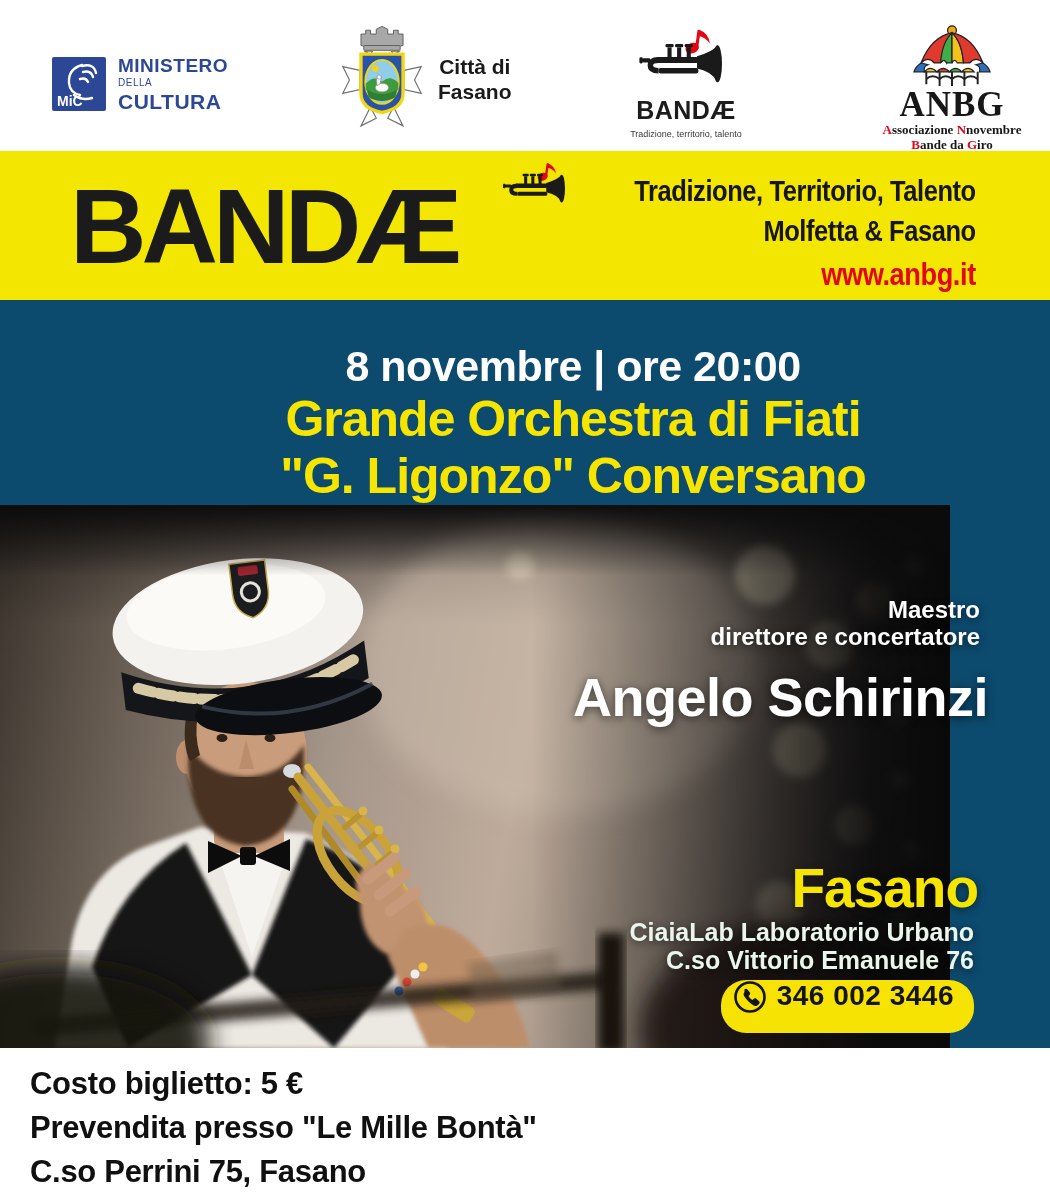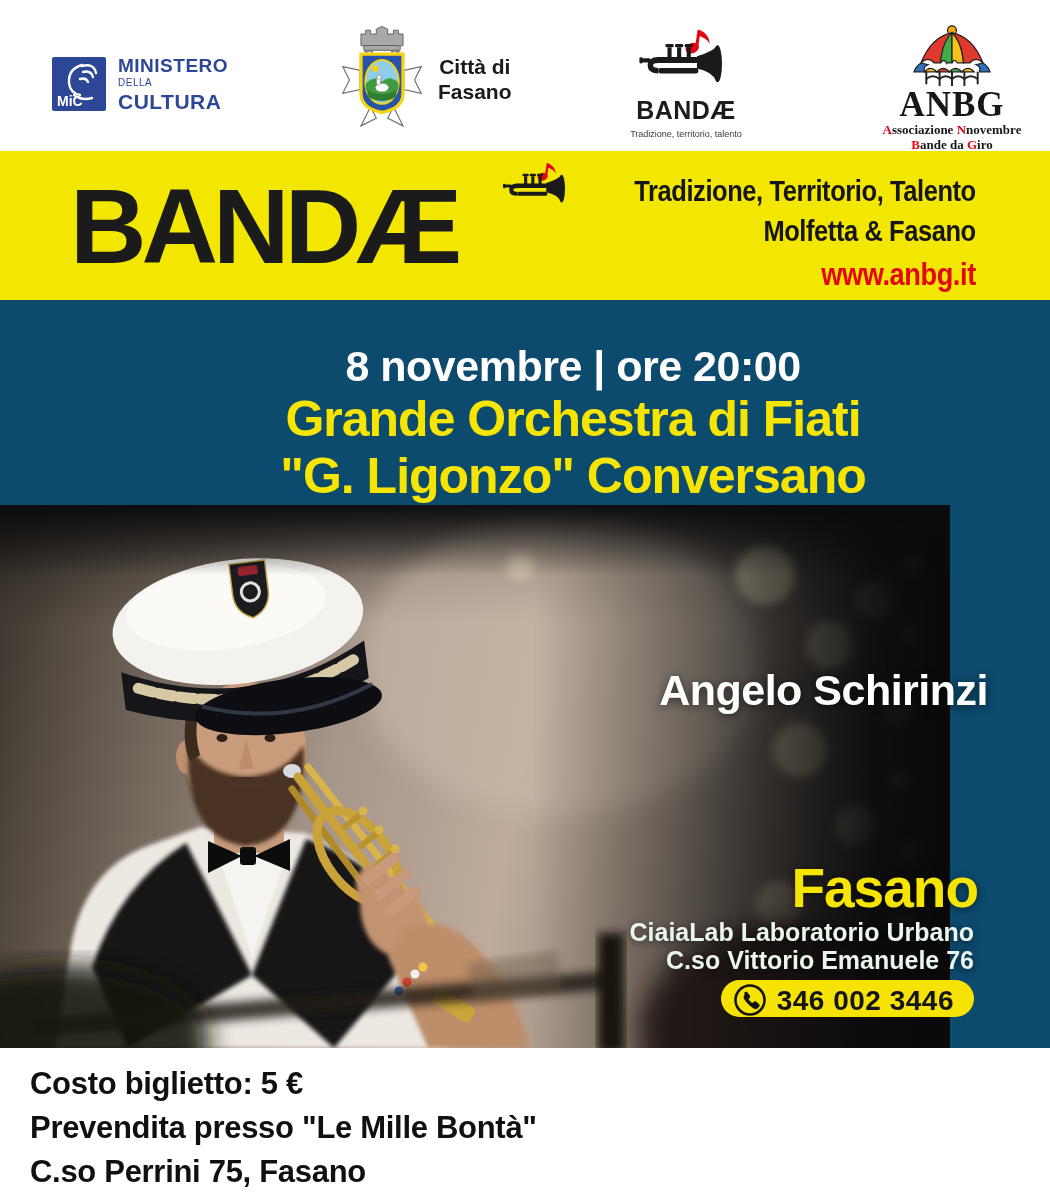--- a/index.html
+++ b/index.html
@@ -42,24 +42,24 @@
     background:
       linear-gradient(180deg, rgba(20,18,16,.55) 0%, rgba(20,18,16,0) 22%),
       linear-gradient(100deg, #3a332c 0%, #6d6257 16%, #a5968a 36%, #beab9b 54%, #94877a 70%, #6a6057 82%, #463f39 92%, #26221e 100%);
   }
   .photo-overlay-right { position:absolute; inset:0;
     background:linear-gradient(90deg, rgba(10,10,11,0) 56%, rgba(10,10,11,.45) 74%, rgba(10,10,11,.93) 92%, #0A0A0B 100%); }
   .photo-overlay-top { position:absolute; inset:0;
     background:linear-gradient(180deg, rgba(11,11,12,.96) 0%, rgba(11,11,12,0) 13%); }
 
   .role-block { position:absolute; right:70px; top:296px; text-align:right; color:#ffffff; font-size:24px; font-weight:bold; line-height:27px; text-shadow:0 2px 8px rgba(0,0,0,.6); z-index:5; }
-  .conductor { position:absolute; right:62px; top:366px; color:#ffffff; font-size:43px; font-weight:800; text-shadow:0 2px 10px rgba(0,0,0,.6); z-index:5; letter-spacing:-.5px; }
+  .conductor { position:absolute; right:62px; top:366px; color:#ffffff; font-size:54px; font-weight:800; text-shadow:0 2px 10px rgba(0,0,0,.6); z-index:5; letter-spacing:-.5px; }
   .city { position:absolute; right:72px; top:556px; color:#F6E500; font-size:55px; font-weight:800; z-index:5; letter-spacing:-1px; text-shadow:0 2px 8px rgba(0,0,0,.5); }
   .venue-block { position:absolute; right:76px; top:618px; text-align:right; color:#EAF6EC; font-size:25px; font-weight:bold; line-height:28px; z-index:5; text-shadow:0 2px 8px rgba(0,0,0,.6); }
-  .phone-pill { position:absolute; right:76px; top:680px; height:37px; background:#F6E203; border-radius:25px; display:flex; align-items:flex-end; padding:0 20px 0 12px; z-index:5; }
+  .phone-pill { position:absolute; right:76px; top:680px; height:53px; background:#F6E203; border-radius:25px; display:flex; align-items:flex-start; padding:0 20px 0 12px; z-index:5; }
   .phone-number { font-size:28px; font-weight:bold; color:#141414; margin-left:10px; letter-spacing:.5px; }
 
   
   .footer { position:absolute; left:0; top:1048px; width:938px; height:152px; background:#ffffff; padding:14px 30px 0 30px; }
   .footer-line { font-size:31px; font-weight:bold; color:#101010; line-height:44px; letter-spacing:-.3px; }
 </style>
 </head>
 <body>
 
 <svg width="0" height="0" style="position:absolute">
@@ -320,20 +320,24 @@
     </div>
 
     <div class="headings">
       <div class="event-date">8 novembre | ore 20:00</div>
       <div class="event-title">
         <div>Grande Orchestra di Fiati</div>
         <div>"G. Ligonzo" Conversano</div>
       </div>
     </div>
 
+    <div class="role-block">
+      <div>Maestro</div>
+      <div>direttore e concertatore</div>
+    </div>
     <div class="conductor">Angelo Schirinzi</div>
 
     <div class="city">Fasano</div>
     <div class="venue-block">
       <div>CiaiaLab Laboratorio Urbano</div>
       <div>C.so Vittorio Emanuele 76</div>
     </div>
 
     <div class="phone-pill">
       <svg width="34" height="34" viewBox="0 0 34 34">

